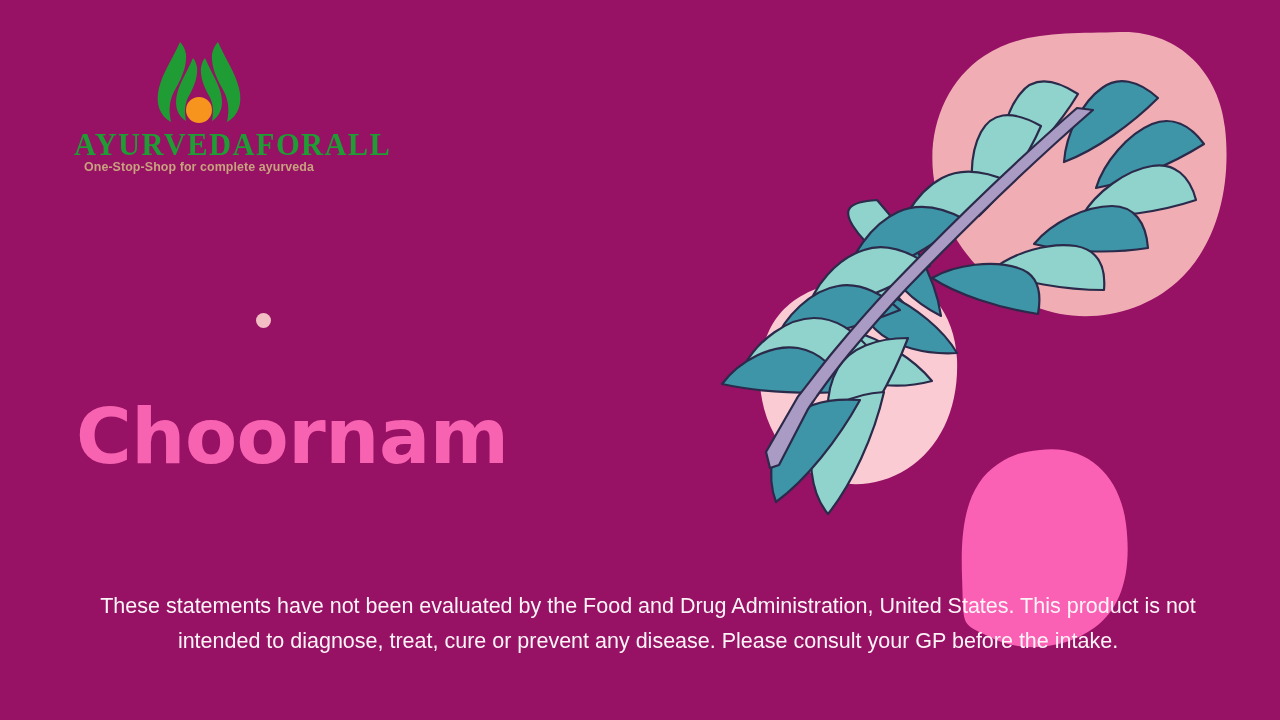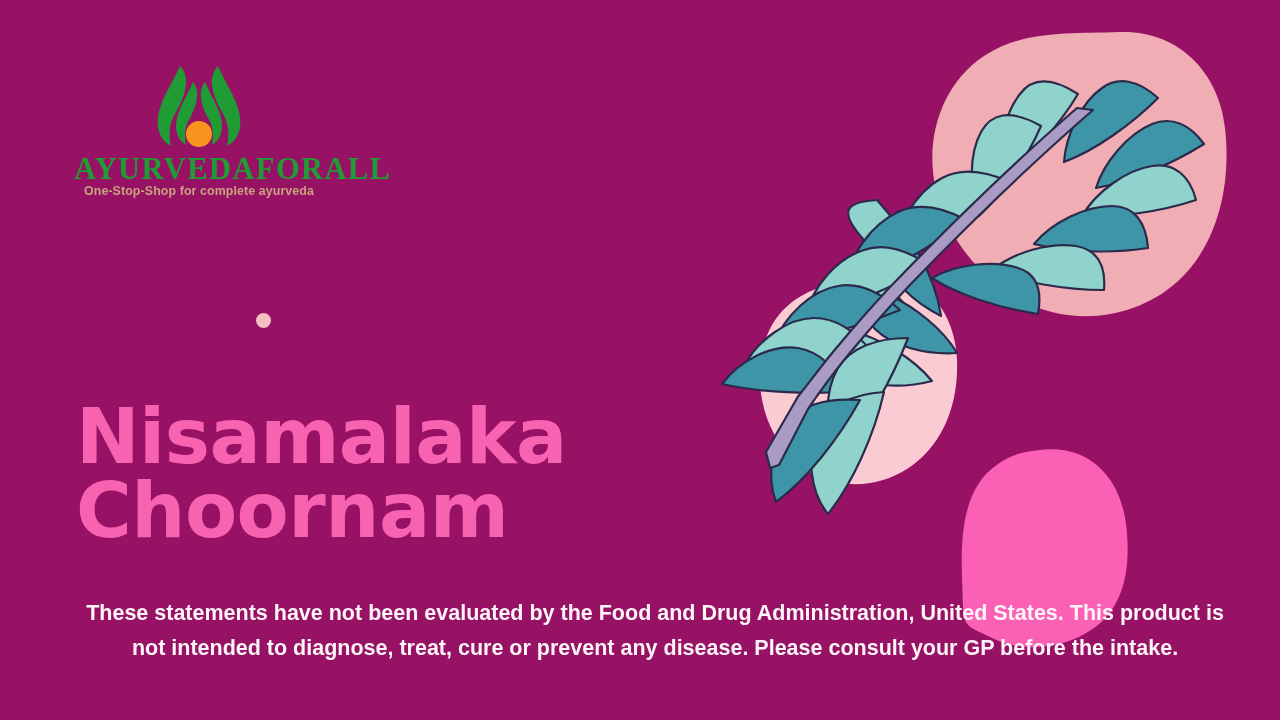--- a/index.html
+++ b/index.html
@@ -22,21 +22,21 @@
     inset: 0;
     width: 1280px;
     height: 720px;
     pointer-events: none;
   }
 
   
   #logo-block {
     position: absolute;
     left: 74px;
-    top: 60px;
+    top: 36px;
     width: 250px;
     text-align: center;
   }
   #logo-mark {
     display: block;
     margin: 0 auto;
     width: 104px;
     height: 92px;
   }
   #logo-wordmark {
@@ -87,25 +87,25 @@
     letter-spacing: -0.5px;
   }
   #headline .hl-line { display: block; }
 
   
   #disclaimer {
     position: absolute;
     left: 64px;
     top: 581px;
     width: 1152px;
-    margin: 15px;
+    margin: 8px;
     color: #fdf4f8;
     font-family: "Liberation Sans", sans-serif;
     font-size: 21.5px;
-    font-weight: 700;
+    font-weight: 400;
     line-height: 35px;
     text-align: center;
   }
 </style>
 </head>
 <body>
 
 <div id="slide">
 
   <svg id="art-layer" viewBox="0 0 1280 720">
@@ -173,19 +173,18 @@
       </g>
       <circle cx="52" cy="74" r="13" fill="#f7941d"></circle>
     </svg>
     <span id="logo-wordmark">AYURVEDAFORALL</span>
     <span id="logo-tagline">One-Stop-Shop for complete ayurveda</span>
   </div>
 
   <div id="accent-dot"></div>
 
   <h1 id="headline">
-    <span class="hl-line">Nisamalaka</span>
     <span class="hl-line">Choornam</span>
   </h1>
 
   <p id="disclaimer">These statements have not been evaluated by the Food and Drug Administration, United States. This product is not intended to diagnose, treat, cure or prevent any disease. Please consult your GP before the intake.</p>
 
 </div>
 
 </body></html>

